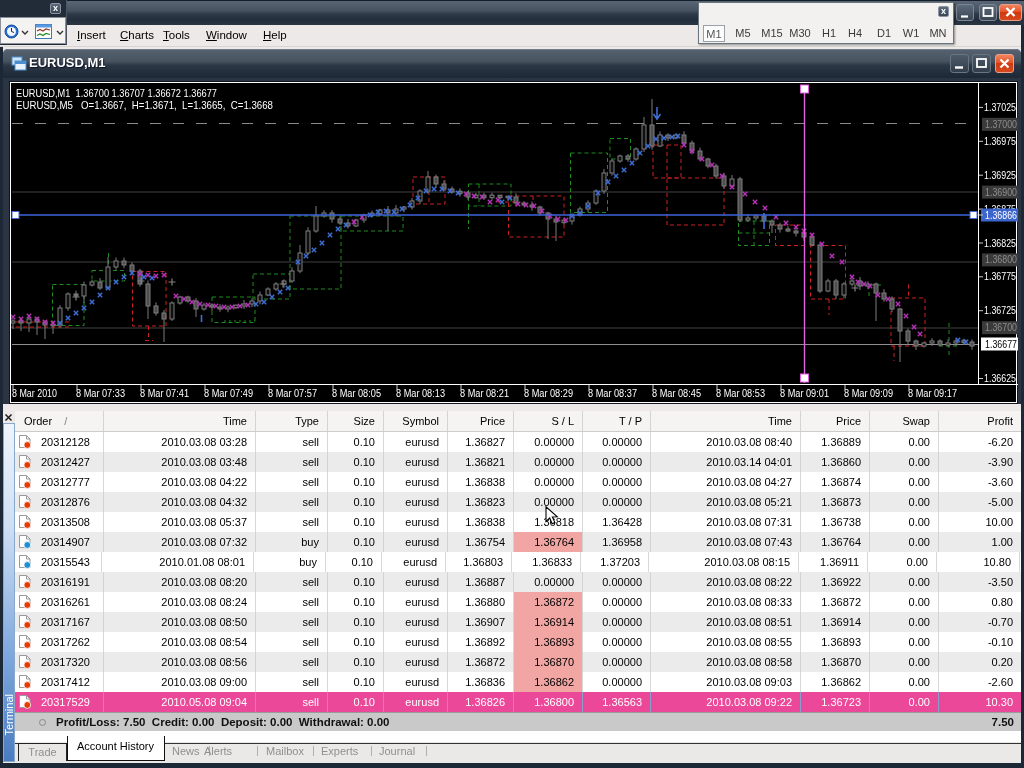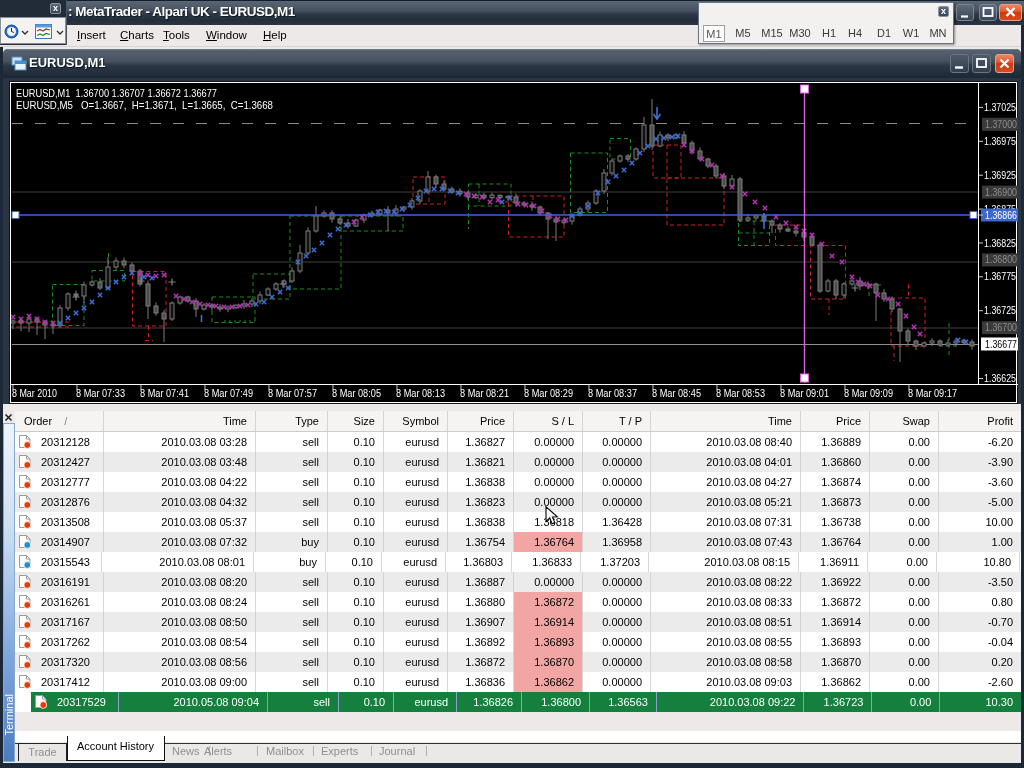--- a/index.html
+++ b/index.html
@@ -39,21 +39,21 @@
 #px { position:absolute; left:239px; top:3px; width:11px; height:11px; background:linear-gradient(#5d6a7a,#3a4654); border:1px solid #8a94a2; border-radius:2px; color:#fff; font-size:9px; font-weight:bold; line-height:9px; text-align:center; }
 .pbtn { position:absolute; top:22px; height:17px; font-size:11px; color:#3a3a3a; text-align:center; line-height:16px; }
 #pm1 { background:#fdfdfd; border:1px solid #9aa0a8; color:#555; }
 
 
 #term { left:15px; top:411px; width:1007px; background:#fff; }
 .hrow { display:flex; height:21px; background:#f5f4f3; border-bottom:1px solid #cccccc; }
 .hc { font-size:11px; color:#000; text-align:right; padding-right:8px; padding-top:3.5px; border-right:1px solid #d4d4d4; height:20px; }
 .row { display:flex; height:20px; background:#fff; }
 .row.alt { background:#ebebeb; }
-.row.sel { background:#15803d; color:#fff;margin-left:16px; }
+.row.sel { background:#ec4899; color:#fff; }
 .c { font-size:11px; text-align:right; padding-right:8px; padding-top:3.5px; border-right:1px solid #d8d8d8; height:20px; position:relative; }
 .row.alt .c { border-right-color:#d2d2d2; }
 .row.sel .c { border-right-color:#8aa0cc; }
 .c.pink { background:#f2a6a3; color:#000; }
 .onum { position:absolute; left:26px; top:3.5px; }
 .c svg { position:absolute; left:0; top:0; }
 #sumrow { left:15px; top:712px; width:1007px; height:19px; background:#c9c9c9; border-top:1px solid #9a9a9a; }
 #sumrow b { position:absolute; left:41px; top:3px; font-size:11.5px; color:#111; }
 #sumpf { position:absolute; right:8px; top:3px; font-size:11.5px; font-weight:bold; color:#111; }
 #sumcirc { position:absolute; left:24px; top:6px; width:7px; height:7px; border:1.5px solid #8a8a8a; border-radius:50%; }
@@ -73,21 +73,20 @@
 .pipe { position:absolute; top:13px; font-size:11px; color:#aaa; }
 
 #bottomstrip { left:0; top:763px; width:1024px; height:5px; background:#1c2836; }
 #leftborder { left:0; top:47px; width:3px; height:716px; background:#1c2836; }
 #rightborder { left:1021px; top:25px; width:3px; height:738px; background:#1c2836; }
 </style></head>
 <body>
 <div id="root">
 
 <div id="titlebar" class="abs"></div>
-<div id="titletext">: MetaTrader - Alpari UK - EURUSD,M1</div>
 <div class="wbtn" style="left:956px"><svg width="16" height="15">
         <path d="M4,11.5 L11,11.5" stroke="#fff" stroke-width="2.2"></path>
       </svg></div>
 <div class="wbtn" style="left:979px"><svg width="16" height="15">
         <rect x="3.5" y="3" width="9" height="8" fill="none" stroke="#fff" stroke-width="1.8"></rect>
       </svg></div>
 <div class="wbtn" id="btnclose">
       <svg width="21" height="15" viewBox="0 0 21 15" style="position:absolute;left:0;top:0">
         <path d="M6.5,3 L14.5,11 M6.5,11 L14.5,3" stroke="#fff" stroke-width="2.4"></path>
       </svg>
@@ -686,21 +685,21 @@
           </svg>
           <span class="onum">20312427</span>
         </div>
         <div class="c" style="width:152px">2010.03.08 03:48</div>
         <div class="c" style="width:72px">sell</div>
         <div class="c" style="width:56px">0.10</div>
         <div class="c" style="width:64px">eurusd</div>
         <div class="c" style="width:66px">1.36821</div>
         <div class="c" style="width:69px">0.00000</div>
         <div class="c" style="width:68px">0.00000</div>
-        <div class="c" style="width:150px">2010.03.08 04:01</div>
+        <div class="c" style="width:150px">2010.03.14 04:01</div>
         <div class="c" style="width:69px">1.36860</div>
         <div class="c" style="width:69px">0.00</div>
         <div class="c" style="width:83px">-3.90</div>
       </div>
       <div class="row">
         <div class="c" style="width:89px;text-align:right">
           <svg width="14" height="15" viewBox="0 0 14 15" style="margin:2px 0 0 3px">
             <path d="M1.5,1.5 h7 l3.5,3.5 v8.5 h-10.5 z" fill="#ffffff" stroke="#9a9a9a" stroke-width="1"></path>
             <path d="M8.5,1.5 v3.5 h3.5" fill="none" stroke="#9a9a9a" stroke-width="1"></path>
             <circle cx="9.3" cy="11" r="3.4" fill="#e83a00" stroke="#ffffff" stroke-width="0.8"></circle>
@@ -784,21 +783,21 @@
       </div>
       <div class="row">
         <div class="c" style="width:87px;text-align:left">
           <svg width="14" height="15" viewBox="0 0 14 15" style="margin:2px 0 0 3px">
             <path d="M1.5,1.5 h7 l3.5,3.5 v8.5 h-10.5 z" fill="#ffffff" stroke="#9a9a9a" stroke-width="1"></path>
             <path d="M8.5,1.5 v3.5 h3.5" fill="none" stroke="#9a9a9a" stroke-width="1"></path>
             <circle cx="9.3" cy="11" r="3.4" fill="#1e8fd5" stroke="#ffffff" stroke-width="0.8"></circle>
           </svg>
           <span class="onum">20315543</span>
         </div>
-        <div class="c" style="width:152px">2010.03.08 08:01</div>
+        <div class="c" style="width:152px">2010.01.08 08:01</div>
         <div class="c" style="width:72px">buy</div>
         <div class="c" style="width:56px">0.10</div>
         <div class="c" style="width:64px">eurusd</div>
         <div class="c" style="width:66px">1.36803</div>
         <div class="c" style="width:69px">1.36833</div>
         <div class="c" style="width:68px">1.37203</div>
         <div class="c" style="width:150px">2010.03.08 08:15</div>
         <div class="c" style="width:69px">1.36911</div>
         <div class="c" style="width:69px">0.00</div>
         <div class="c" style="width:83px">10.80</div>
@@ -878,21 +877,21 @@
         <div class="c" style="width:152px">2010.03.08 08:54</div>
         <div class="c" style="width:72px">sell</div>
         <div class="c" style="width:56px">0.10</div>
         <div class="c" style="width:64px">eurusd</div>
         <div class="c" style="width:66px">1.36892</div>
         <div class="c pink" style="width:69px">1.36893</div>
         <div class="c" style="width:68px">0.00000</div>
         <div class="c" style="width:150px">2010.03.08 08:55</div>
         <div class="c" style="width:69px">1.36893</div>
         <div class="c" style="width:69px">0.00</div>
-        <div class="c" style="width:83px">-0.04</div>
+        <div class="c" style="width:83px">-0.10</div>
       </div>
       <div class="row alt">
         <div class="c" style="width:89px;text-align:right">
           <svg width="14" height="15" viewBox="0 0 14 15" style="margin:2px 0 0 3px">
             <path d="M1.5,1.5 h7 l3.5,3.5 v8.5 h-10.5 z" fill="#ffffff" stroke="#9a9a9a" stroke-width="1"></path>
             <path d="M8.5,1.5 v3.5 h3.5" fill="none" stroke="#9a9a9a" stroke-width="1"></path>
             <circle cx="9.3" cy="11" r="3.4" fill="#e83a00" stroke="#ffffff" stroke-width="0.8"></circle>
           </svg>
           <span class="onum">20317320</span>
         </div>
@@ -943,20 +942,25 @@
         <div class="c" style="width:56px">0.10</div>
         <div class="c" style="width:64px">eurusd</div>
         <div class="c" style="width:66px">1.36826</div>
         <div class="c" style="width:69px">1.36800</div>
         <div class="c" style="width:68px">1.36563</div>
         <div class="c" style="width:150px">2010.03.08 09:22</div>
         <div class="c" style="width:69px">1.36723</div>
         <div class="c" style="width:69px">0.00</div>
         <div class="c" style="width:83px">10.30</div>
       </div>
+    </div>
+<div id="sumrow" class="abs">
+      <div id="sumcirc"></div>
+      <b>Profit/Loss: 7.50&nbsp;&nbsp;Credit: 0.00&nbsp;&nbsp;Deposit: 0.00&nbsp;&nbsp;Withdrawal: 0.00</b>
+      <span id="sumpf">7.50</span>
     </div>
 
 <div id="sidetab" class="abs">
       <span>Terminal</span>
     </div>
 <svg id="termx" class="abs" width="9" height="9" viewBox="0 0 9 9">
       <path d="M1.5,1.5 L7.5,7.5 M1.5,7.5 L7.5,1.5" stroke="#222" stroke-width="1.6"></path>
     </svg>
 
 <div id="tabbar" class="abs">

